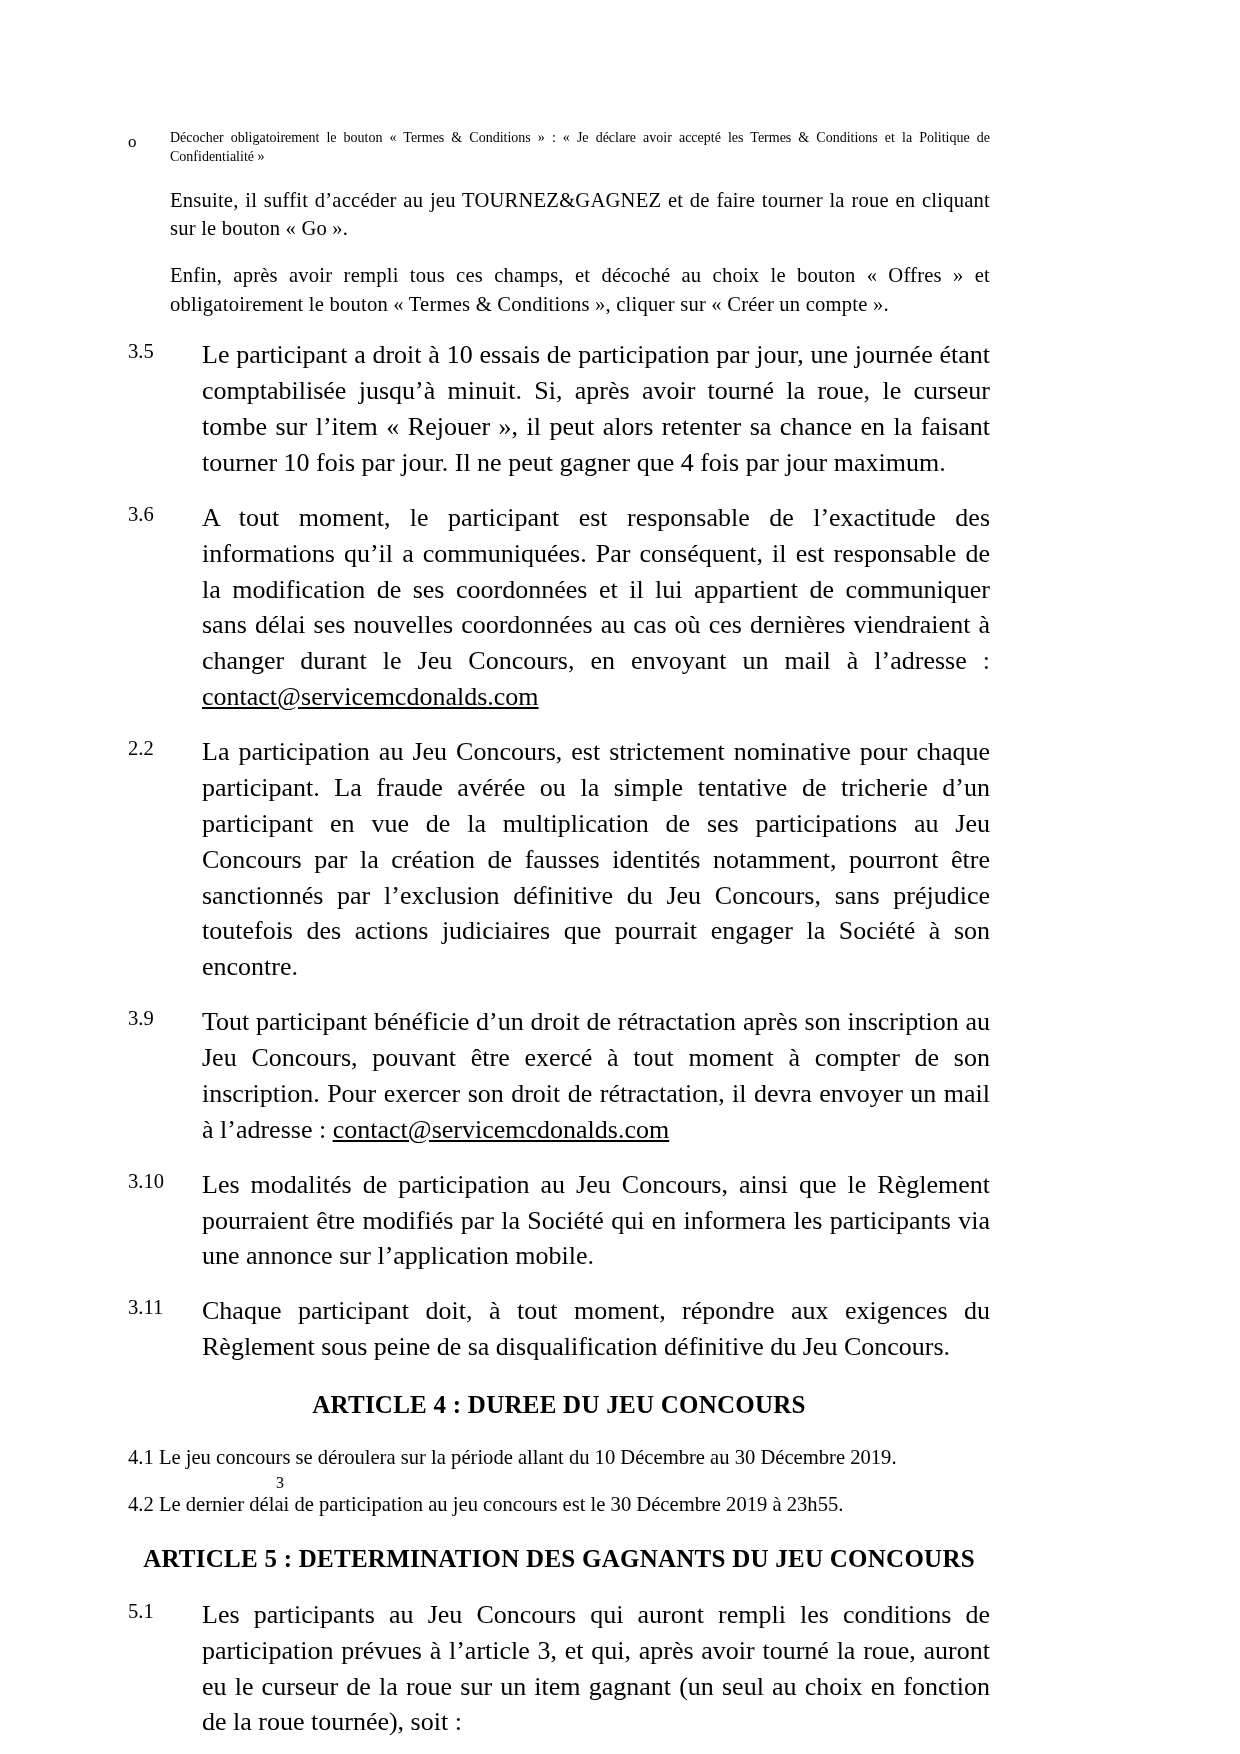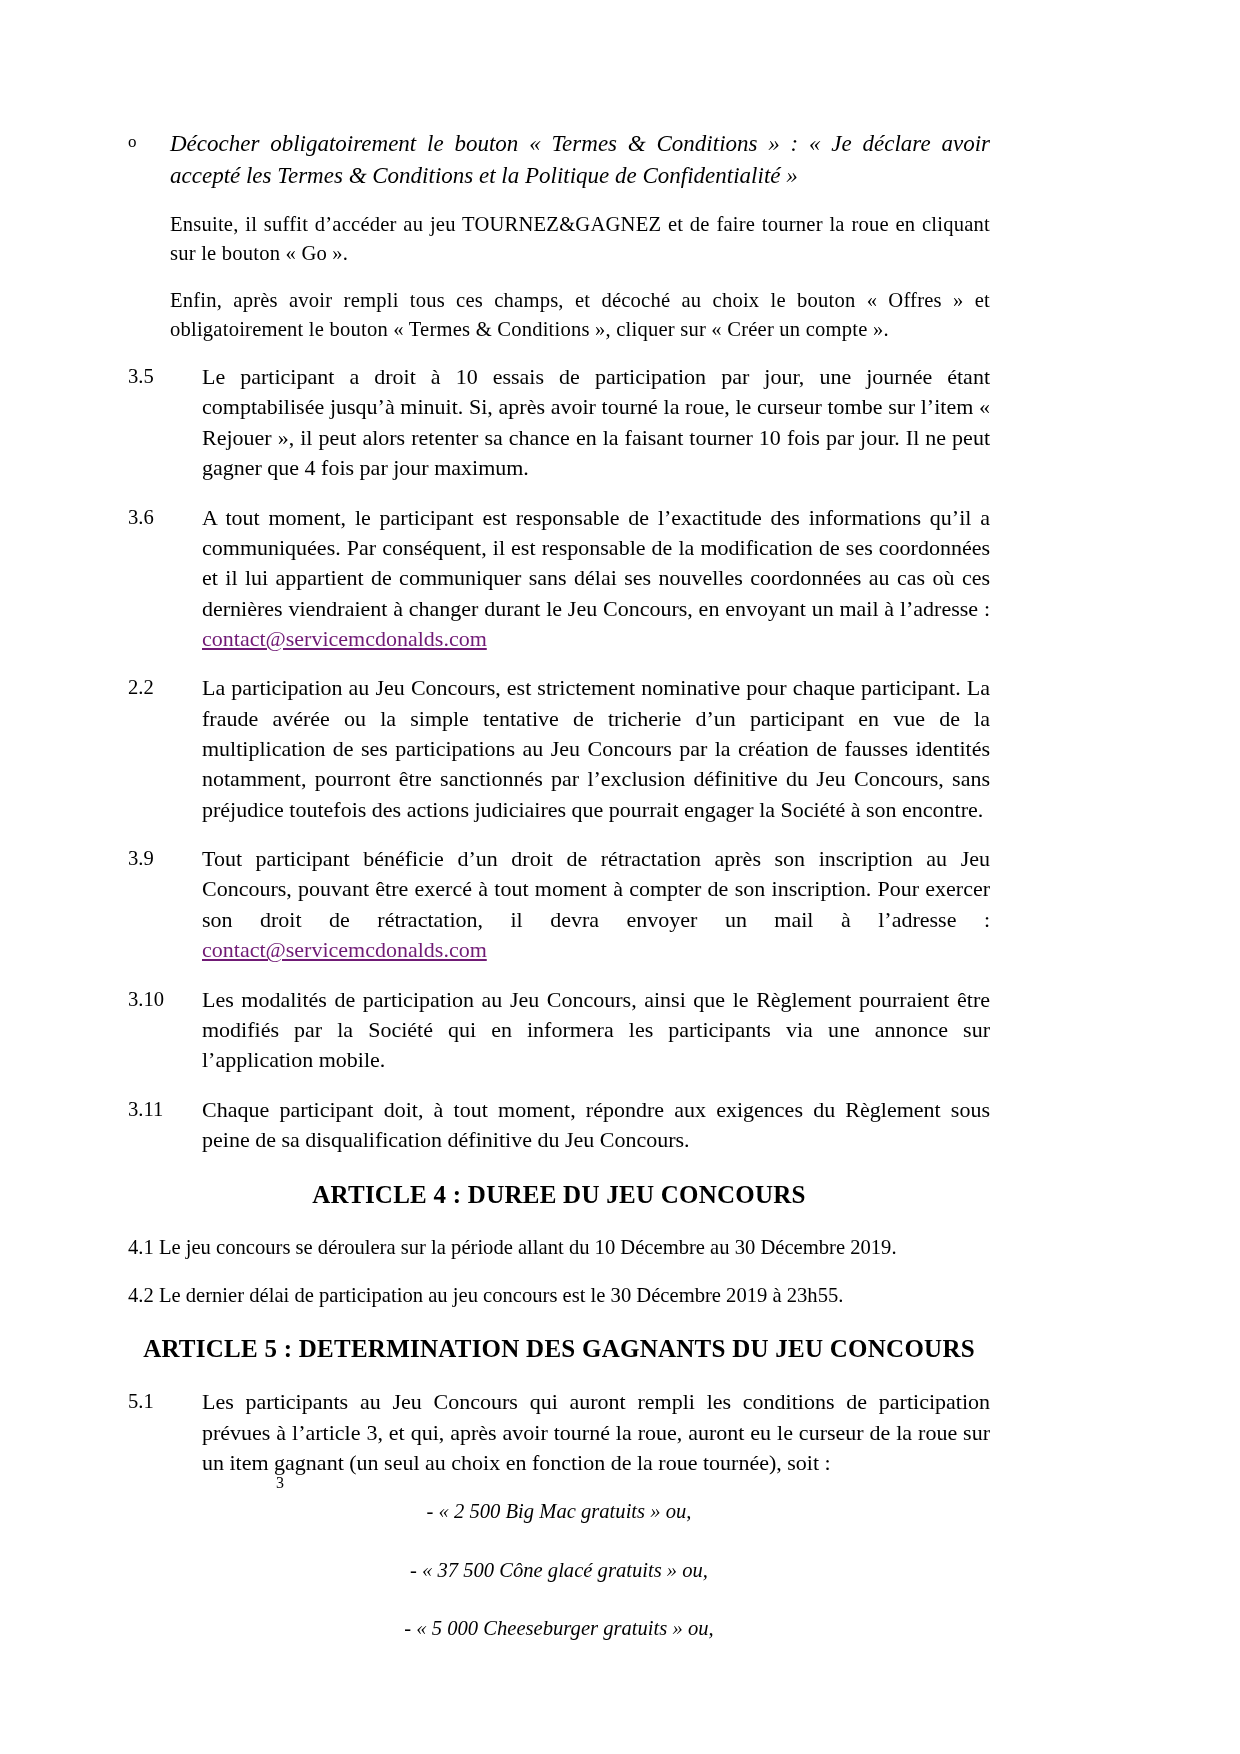--- a/index.html
+++ b/index.html
@@ -45,39 +45,38 @@
   .bullet-marker {
     width: 42px;
     flex: 0 0 42px;
     font-size: 17px;
     line-height: 1.62;
     text-align: left;
     padding-left: 0px;
   }
   .bullet-text {
     flex: 1 1 auto;
-    font-size: 23px;
+    font-size: 14px;
     line-height: 1.38;
     text-align: justify;
-    font-style: italic;
   }
   .num-par {
     display: flex;
     align-items: flex-start;
     margin: 0 0 19px 0;
   }
   .num-label {
     flex: 0 0 74px;
     width: 74px;
     font-size: 20.6px;
     line-height: 1.38;
   }
   .num-body {
     flex: 1 1 auto;
-    font-size: 22px;
+    font-size: 26px;
     line-height: 1.38;
     text-align: justify;
     text-justify: inter-word;
   }
   .simple-par {
     margin: 4px 0 19px 0;
     font-size: 20.6px;
     line-height: 1.38;
     text-align: left;
   }
@@ -89,21 +88,21 @@
     letter-spacing: 0.01em;
   }
   .dash-item {
     margin: 0 0 30px 0;
     font-size: 20.6px;
     line-height: 1.38;
     text-align: center;
     font-style: italic;
   }
   a.maillink {
-    color: #701a75;
+    color: #000000;
   }
   .page-number {
     position: absolute;
     left: 0;
     top: 1474px;
     width: 1240px;
     text-align: center;
     font-size: 16px;
     color: #000000;
   }

